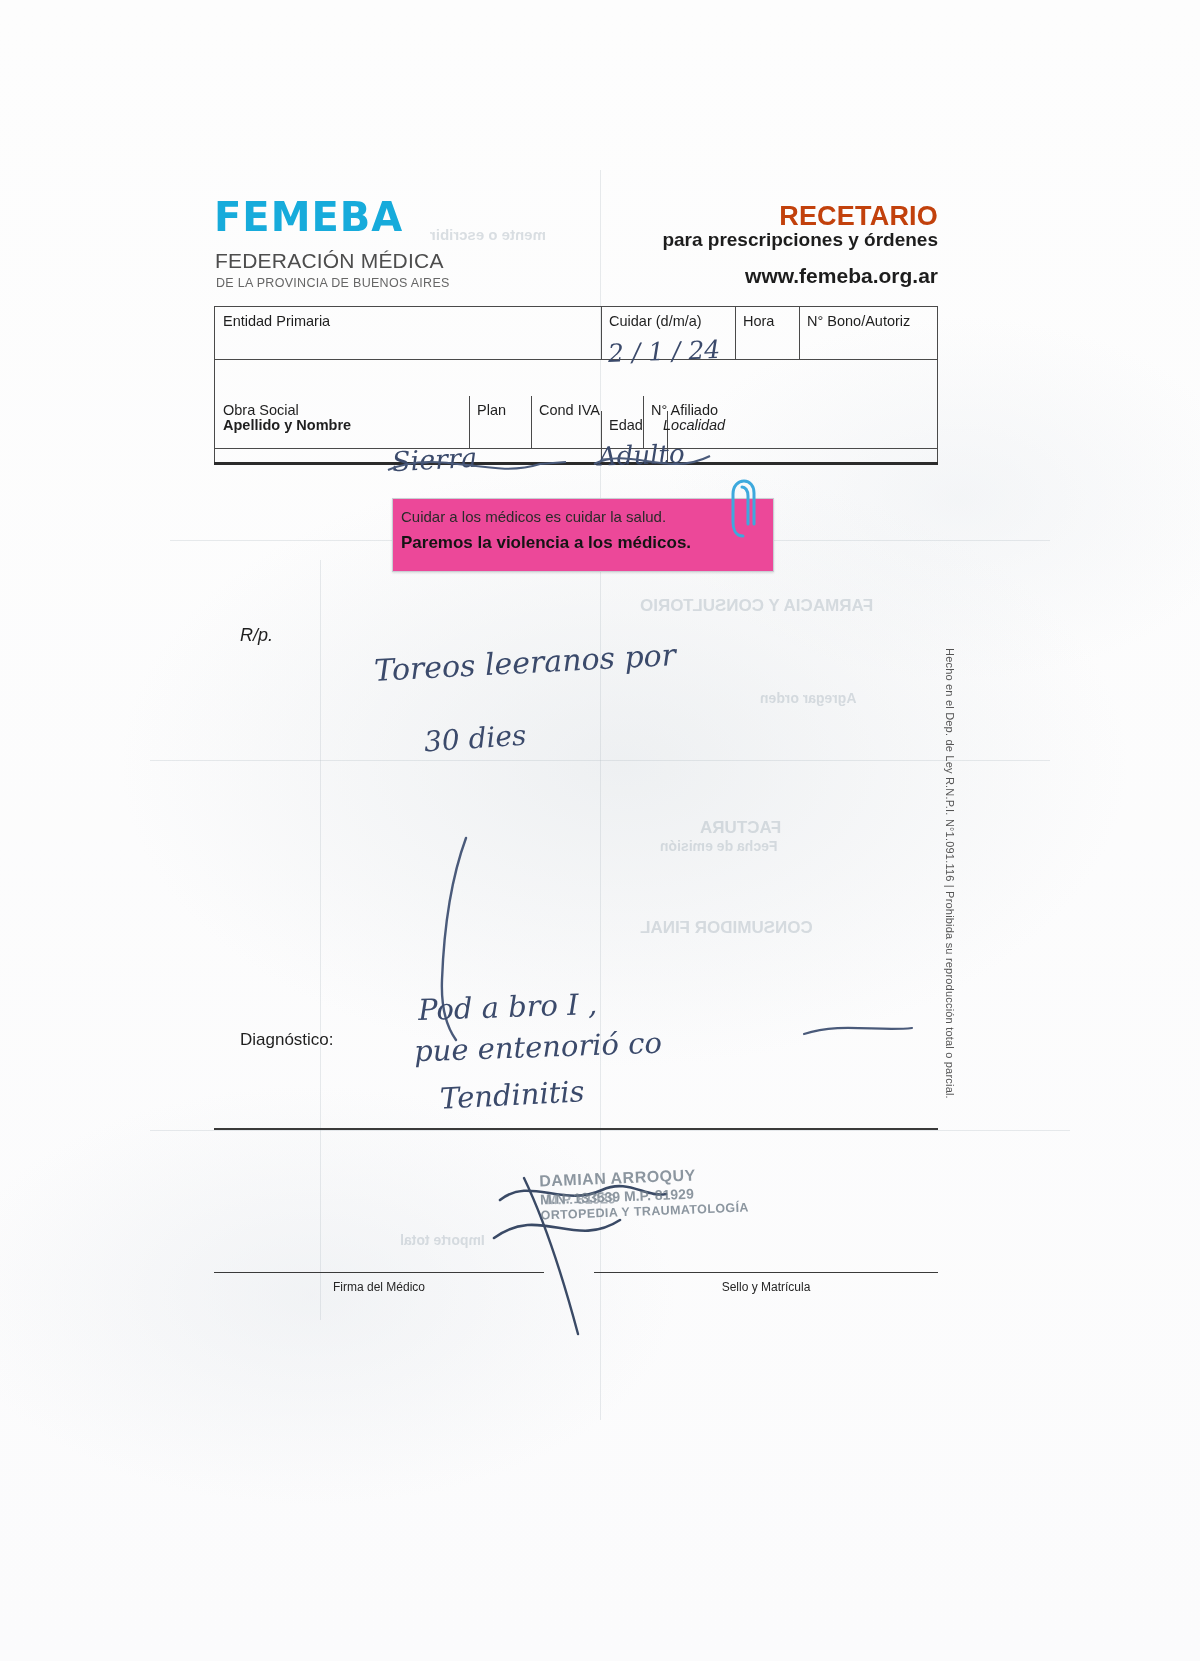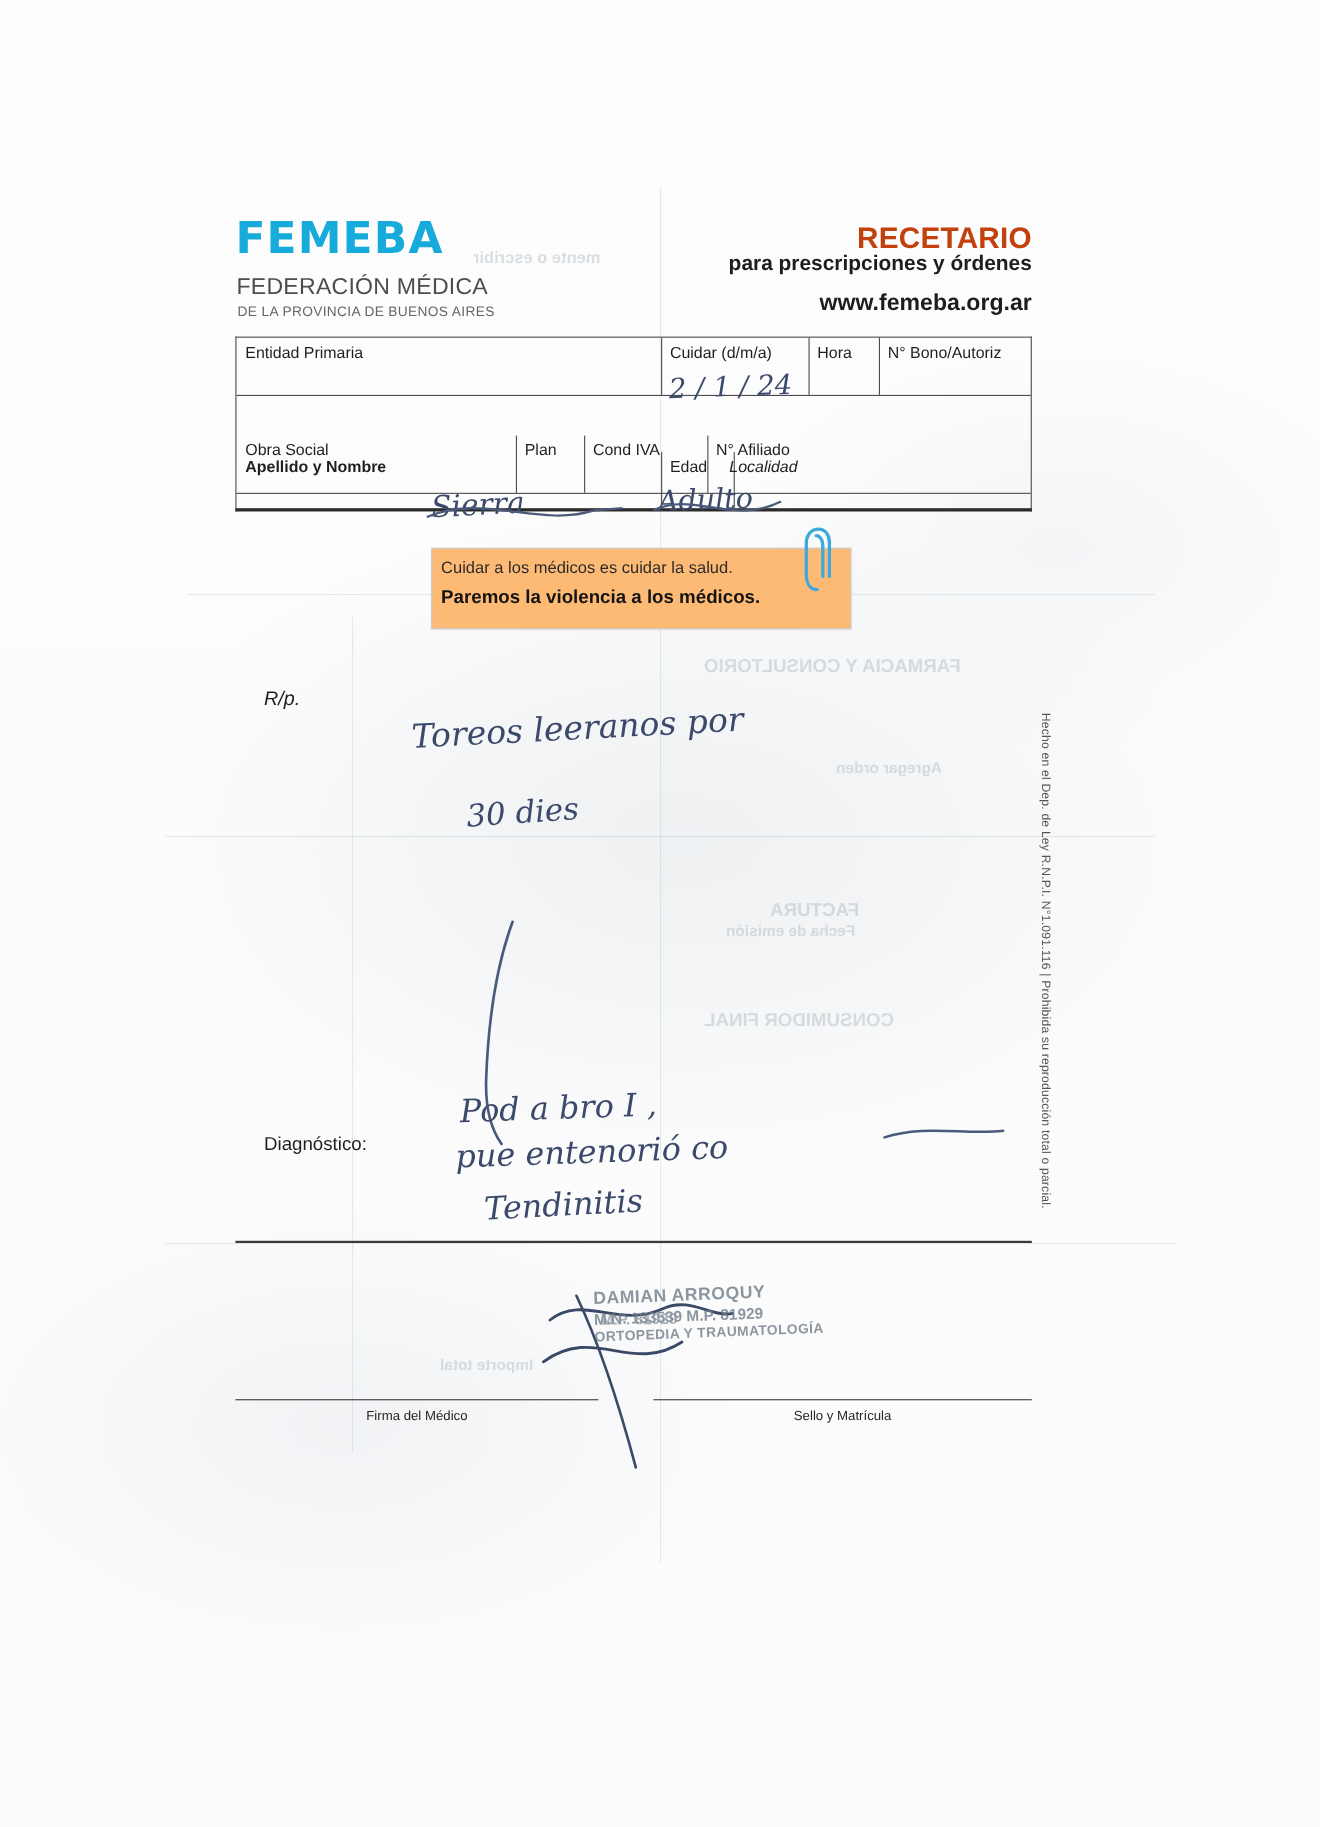--- a/index.html
+++ b/index.html
@@ -166,21 +166,21 @@
     pointer-events: none;
   }
 
   
   .banner {
     position: absolute;
     left: 392px;
     top: 498px;
     width: 380px;
     height: 72px;
-    background: #fdba74;
+    background: #ec4899;
     border: 1px solid #c9ced4;
     box-shadow: 0 1px 2px rgba(0,0,0,.12);
   }
   .banner .l1 {
     position: absolute;
     left: 8px;
     top: 9px;
     font-size: 15px;
     color: #2a2a2a;
   }

